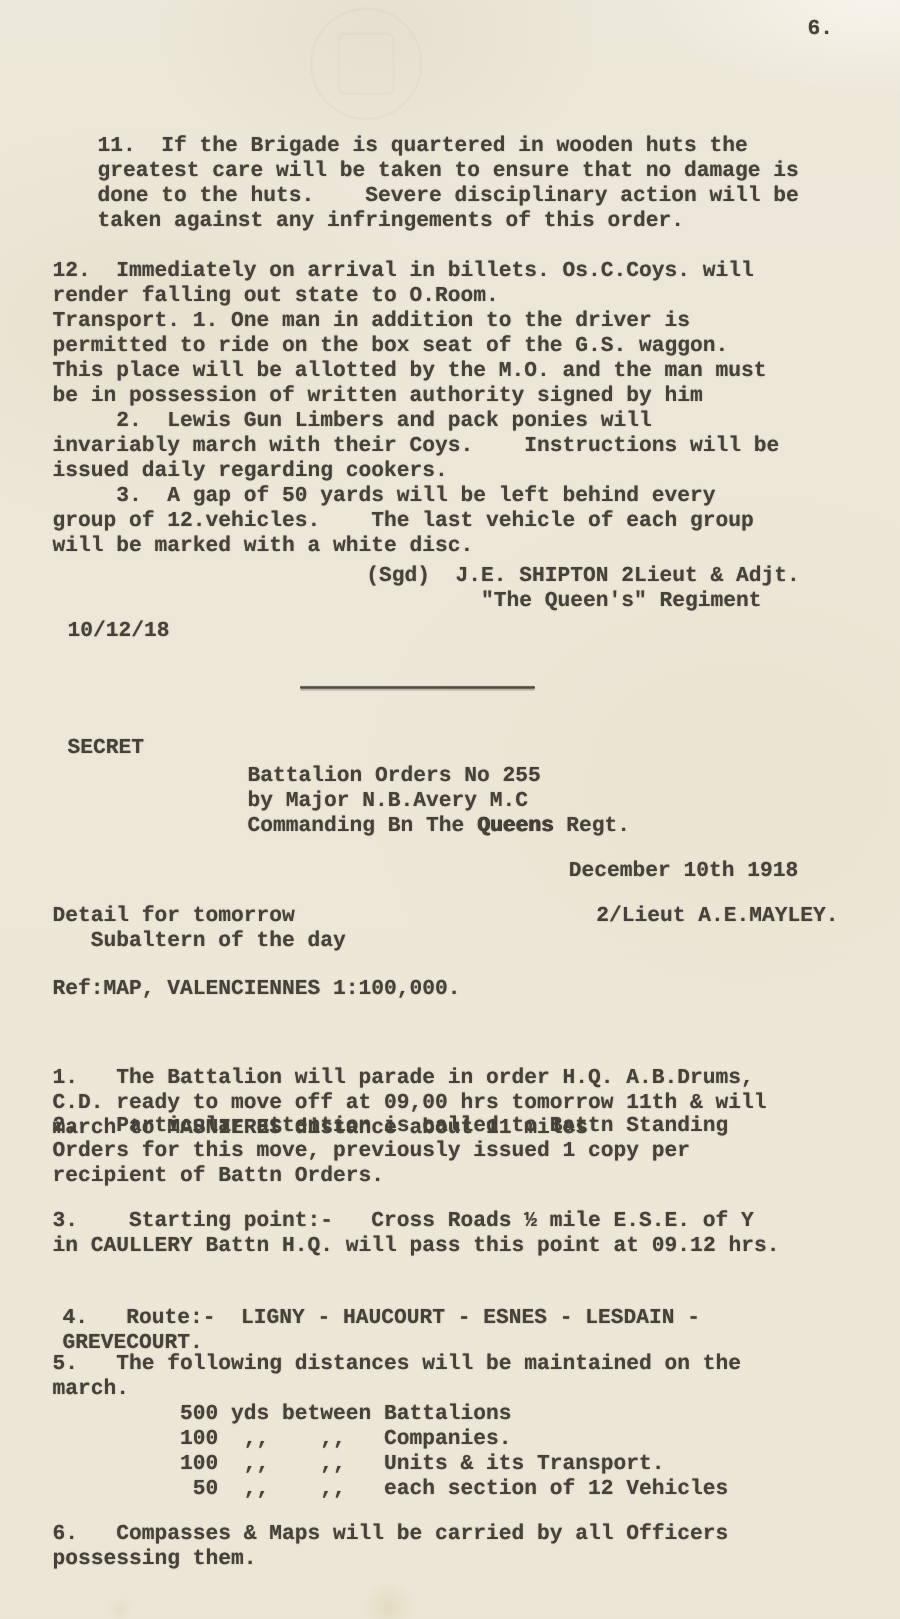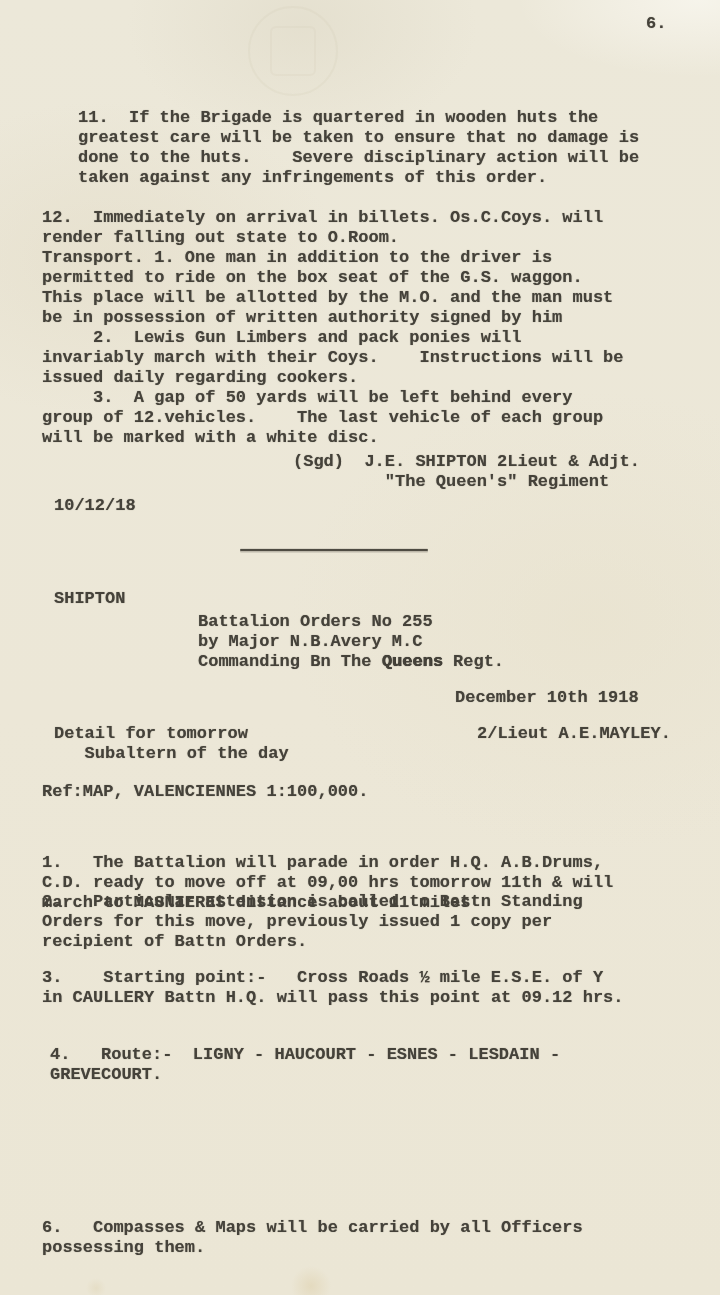--- a/index.html
+++ b/index.html
@@ -94,45 +94,51 @@
 group of 12.vehicles.    The last vehicle of each group
 will be marked with a white disc.</span></div>
 
   <div class="tw" style="left:293px; top:452px;">(Sgd)  J.E. SHIPTON 2Lieut &amp; Adjt.
          "The Queen's" Regiment</div>
 
   <div class="tw" style="left:54px; top:496px;">10/12/18</div>
 
   <div class="rule"></div>
 
-  <div class="tw" style="left:54px; top:589px;">SHIPTON</div>
+  <div class="tw" style="left:54px; top:589px;">SECRET</div>
 
   <div class="tw" style="left:198px; top:612px;"><span>Battalion Orders No 255</span><span>
 </span><span>by Major N.B.Avery M.C</span><span>
 </span><span>Commanding Bn The </span><span class="overstrike">Queens</span><span> Regt.</span></div>
 
   <div class="tw" style="left:455px; top:688px;">December 10th 1918</div>
 
-  <div class="tw" style="left:42px; top:724px;margin-left:12px;">Detail for tomorrow
+  <div class="tw" style="left:42px; top:724px;">Detail for tomorrow
    Subaltern of the day</div>
 
   <div class="tw" style="left:477px; top:724px;">2/Lieut A.E.MAYLEY.</div>
 
   <div class="tw" style="left:42px; top:782px;">Ref:MAP, VALENCIENNES 1:100,000.</div>
 
   <div class="tw" style="left:42px; top:818px;margin-top:35px;">1.   The Battalion will parade in order H.Q. A.B.Drums,
 C.D. ready to move off at 09,00 hrs tomorrow 11th &amp; will
 march to MASNIERES distance about 11 miles</div>
 
   <div class="tw" style="left:42px; top:892px;">2.   Particular attention is called to Battn Standing
 Orders for this move, previously issued 1 copy per
 recipient of Battn Orders.</div>
 
   <div class="tw" style="left:42px; top:968px;"><span>3.    Starting point:-   Cross Roads ½ mile E.S.E. of </span><span class="u">Y</span><span>
 in CAULLE</span><span class="u">RY</span><span> Battn H.Q. will pass this point at 09.12 hrs.</span></div>
 
   <div class="tw" style="left:50px; top:1028px;margin-top:17px;">4.   Route:-  LIGNY - HAUCOURT - ESNES - LESDAIN -
 GREVECOURT.</div>
 
+  <div class="tw" style="left:42px; top:1082px;">5.   The following distances will be maintained on the
+march.
+          500 yds between Battalions
+          100  ,,    ,,   Companies.
+          100  ,,    ,,   Units &amp; its Transport.
+           50  ,,    ,,   each section of 12 Vehicles</div>
 
   <div class="tw" style="left:42px; top:1218px;">6.   Compasses &amp; Maps will be carried by all Officers
 possessing them.</div>
 </div>
 
 </body></html>

